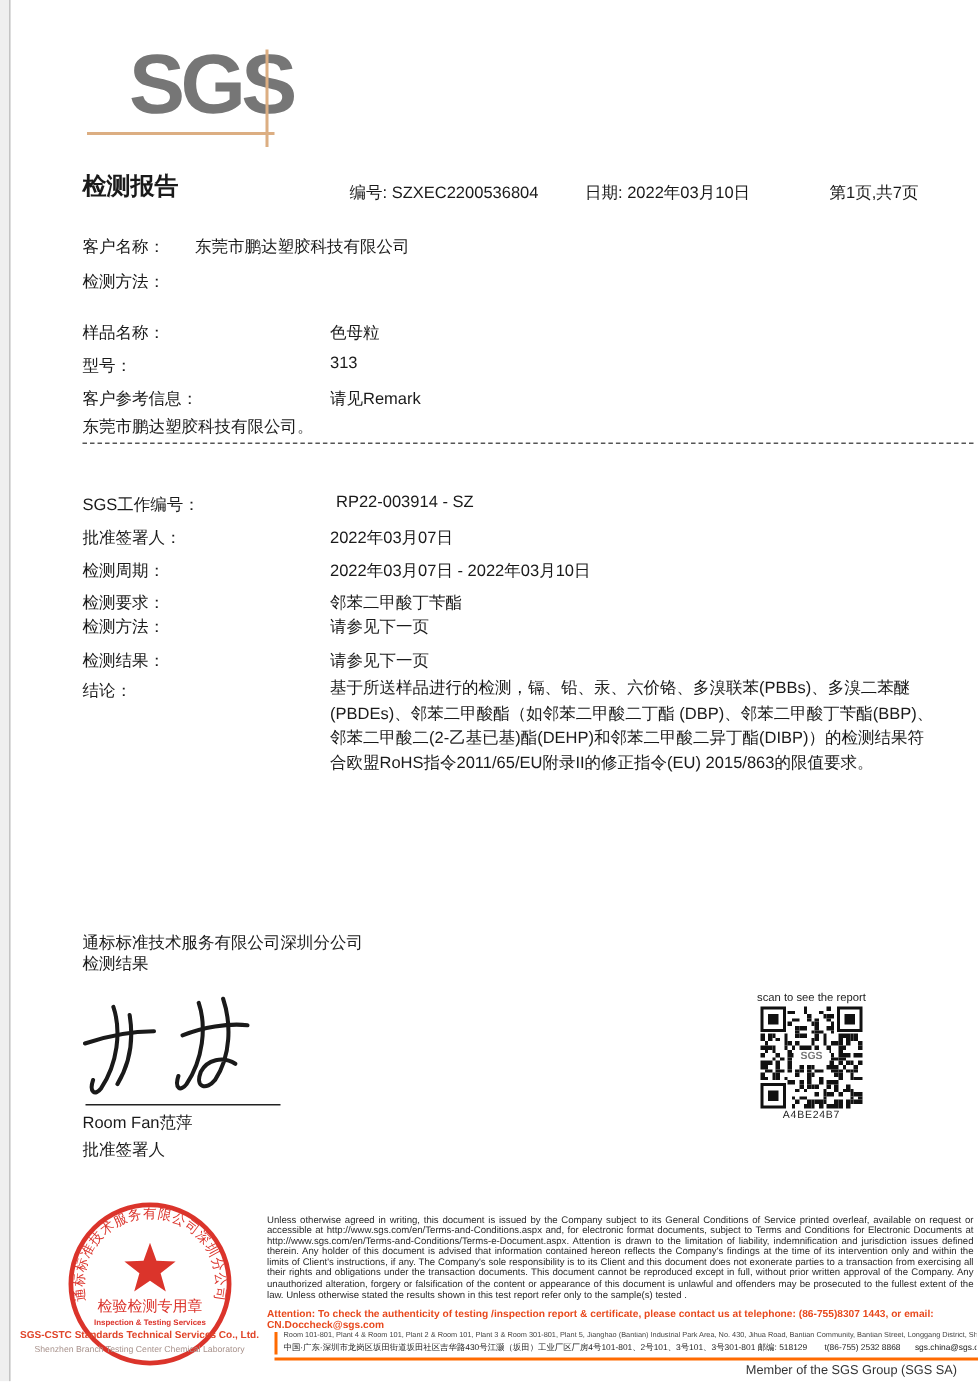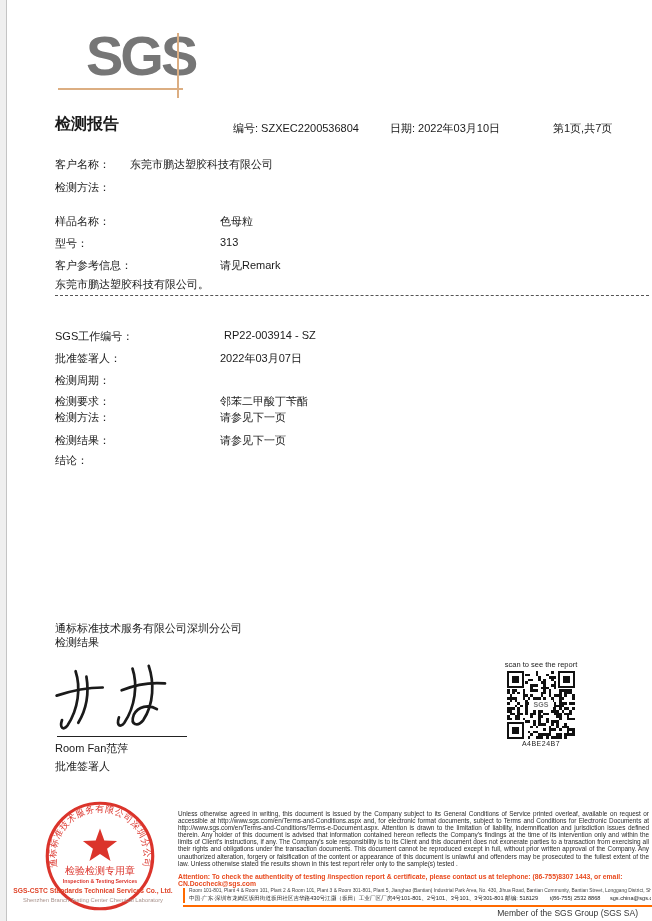--- a/index.html
+++ b/index.html
@@ -89,28 +89,30 @@
   <div class="val" style="left:220px;top:258px;">请见Remark</div>
   <div class="lbl" style="top:277px;">东莞市鹏达塑胶科技有限公司。</div>
 
   <div class="dashed-sep"></div>
 
   <div class="lbl" style="top:329px;">SGS工作编号：</div>
   <div class="val" style="left:224px;top:329px;">RP22-003914 - SZ</div>
   <div class="lbl" style="top:351px;">批准签署人：</div>
   <div class="val" style="left:220px;top:351px;">2022年03月07日</div>
   <div class="lbl" style="top:373px;">检测周期：</div>
+  <div class="val" style="left:220px;top:373px;">2022年03月07日 - 2022年03月10日</div>
   <div class="lbl" style="top:394px;">检测要求：</div>
   <div class="val" style="left:220px;top:394px;">邻苯二甲酸丁苄酯</div>
   <div class="lbl" style="top:410px;">检测方法：</div>
   <div class="val" style="left:220px;top:410px;">请参见下一页</div>
   <div class="lbl" style="top:433px;">检测结果：</div>
   <div class="val" style="left:220px;top:433px;">请参见下一页</div>
 
   <div class="lbl" style="top:453px;">结论：</div>
+  <div class="concl-text">基于所送样品进行的检测，镉、铅、汞、六价铬、多溴联苯(PBBs)、多溴二苯醚(PBDEs)、邻苯二甲酸酯（如邻苯二甲酸二丁酯 (DBP)、邻苯二甲酸丁苄酯(BBP)、邻苯二甲酸二(2-乙基已基)酯(DEHP)和邻苯二甲酸二异丁酯(DIBP)）的检测结果符合欧盟RoHS指令2011/65/EU附录II的修正指令(EU) 2015/863的限值要求。</div>
 
   <div class="sig-company">通标标准技术服务有限公司深圳分公司</div>
   <div class="sig-auth">检测结果</div>
   <svg class="sig-svg" width="150" height="84" viewBox="0 0 110 62">
     <g fill="none" stroke="#1a1a1a" stroke-width="2" stroke-linecap="round">
       <path d="M6,30 C18,26 30,24 40,24"></path>
       <path d="M20,12 C24,24 22,40 14,52 C11,56 8,54 10,48"></path>
       <path d="M28,16 C30,28 28,40 22,50"></path>
       <path d="M54,26 C64,22 76,20 86,21"></path>
       <path d="M62,10 C66,22 64,38 56,50 C53,54 50,52 52,46"></path>

